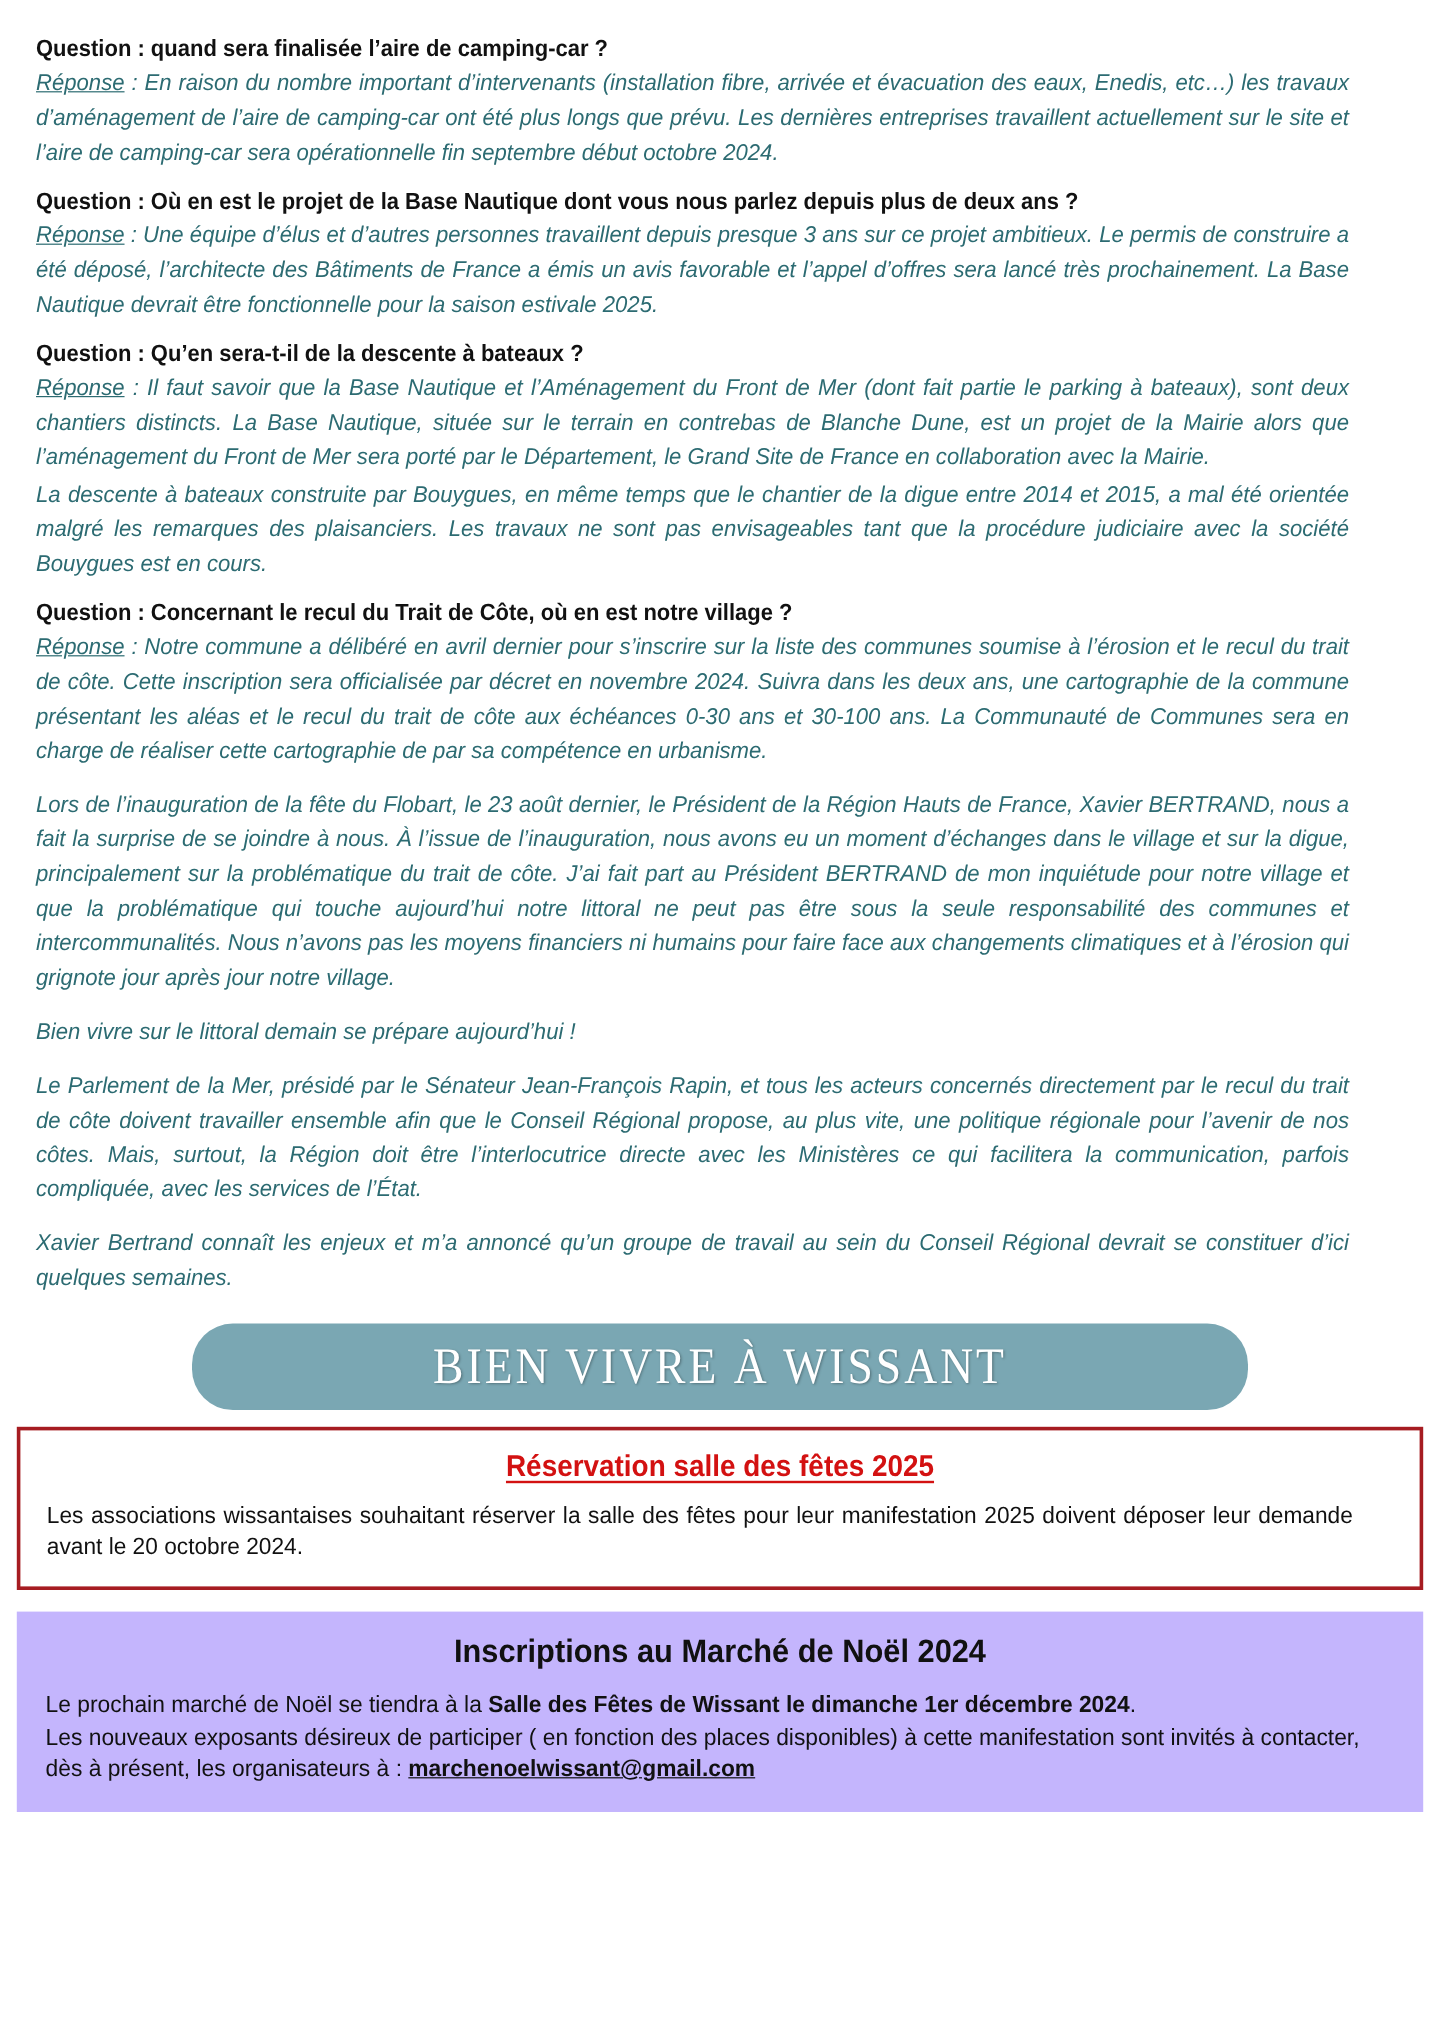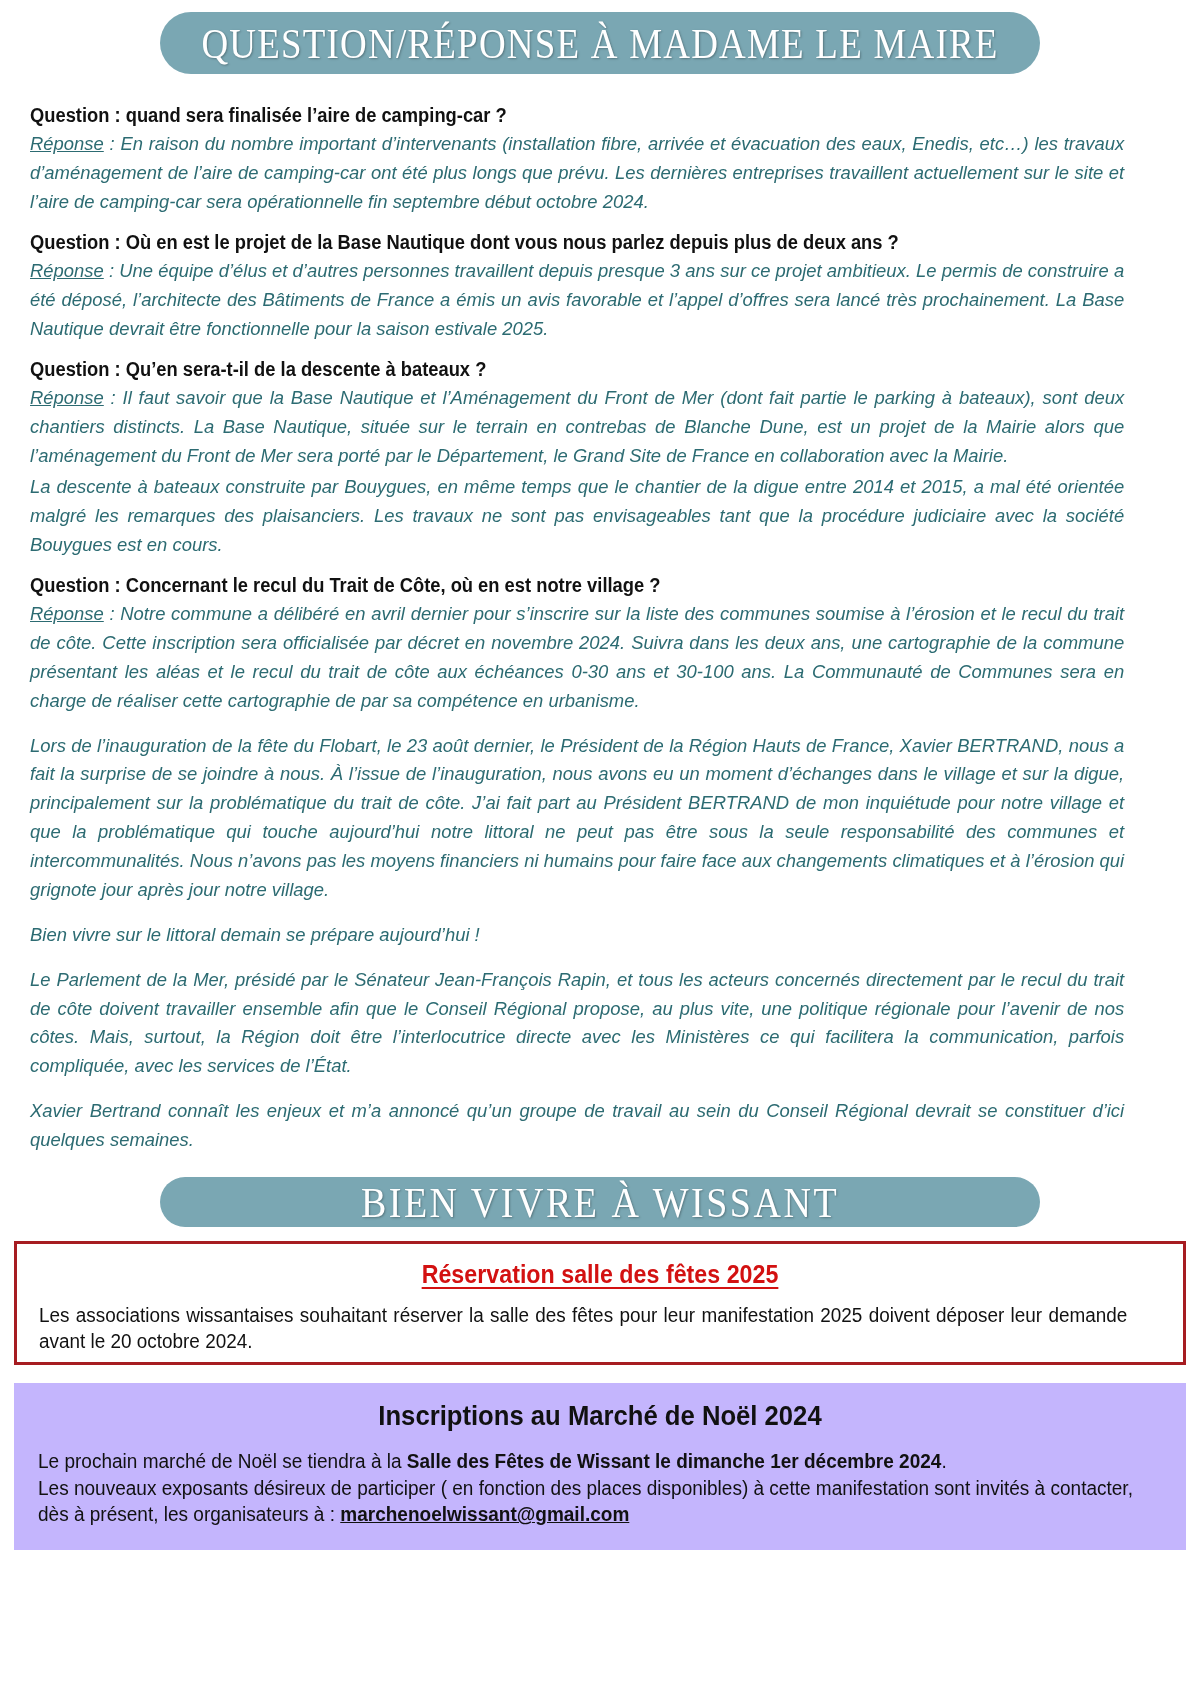--- a/index.html
+++ b/index.html
@@ -43,21 +43,21 @@
     color: #ffffff;
     text-shadow: 1px 1px 2px rgba(0,0,0,0.30);
     white-space: nowrap;
     text-align: center;
     font-weight: 400;
     transform: scaleY(1.12);
   }
   .banner.second {
     margin-top: 22px;
     width: 880px;
-    height: 50px;
+    height: 72px;
   }
   .banner.second .banner-text {
     font-size: 38px;
     letter-spacing: 2.5px;
   }
 
   
   .qr-body {
     padding: 16px 42px 0 30px;
   }
@@ -88,21 +88,21 @@
   .resp-label {
     text-decoration: underline;
     font-style: italic;
   }
 
   
   .red-box {
     margin: 14px 14px 0 14px;
     border: 3px solid #a61c21;
     background: #ffffff;
-    padding: 14px 22px 8px 22px;
+    padding: 14px 22px 20px 22px;
     box-sizing: border-box;
   }
   .red-title {
     text-align: center;
     color: #d31111;
     font-weight: bold;
     font-size: 25px;
     text-decoration: underline;
     text-underline-offset: 4px;
     margin: 2px 0 14px 0;
@@ -144,23 +144,20 @@
     font-weight: bold;
     text-decoration: underline;
     color: #111111;
   }
 </style>
 </head>
 <body>
 
 <div class="page">
 
-  <div class="banner">
-    <div class="banner-text">QUESTION/RÉPONSE À MADAME LE MAIRE</div>
-  </div>
 
   <div class="qr-body">
 
     <div class="q-line">Question : quand sera finalisée l’aire de camping-car ?</div>
     <p class="a-para"><span class="resp-label">Réponse</span><span> : En raison du nombre important d’intervenants (installation fibre, arrivée et évacuation des eaux, Enedis, etc…) les travaux d’aménagement de l’aire de camping-car ont été plus longs que prévu. Les dernières entreprises travaillent actuellement sur le site et l’aire de camping-car sera opérationnelle fin septembre début octobre 2024.</span></p>
 
     <div class="q-line">Question : Où en est le projet de la Base Nautique dont vous nous parlez depuis plus de deux ans ?</div>
     <p class="a-para"><span class="resp-label">Réponse</span><span> : Une équipe d’élus et d’autres personnes travaillent depuis presque 3 ans sur ce projet ambitieux. Le permis de construire a été déposé, l’architecte des Bâtiments de France a émis un avis favorable et l’appel d’offres sera lancé très prochainement. La Base Nautique devrait être fonctionnelle pour la saison estivale 2025.</span></p>
 
     <div class="q-line">Question : Qu’en sera-t-il de la descente à bateaux ?</div>

